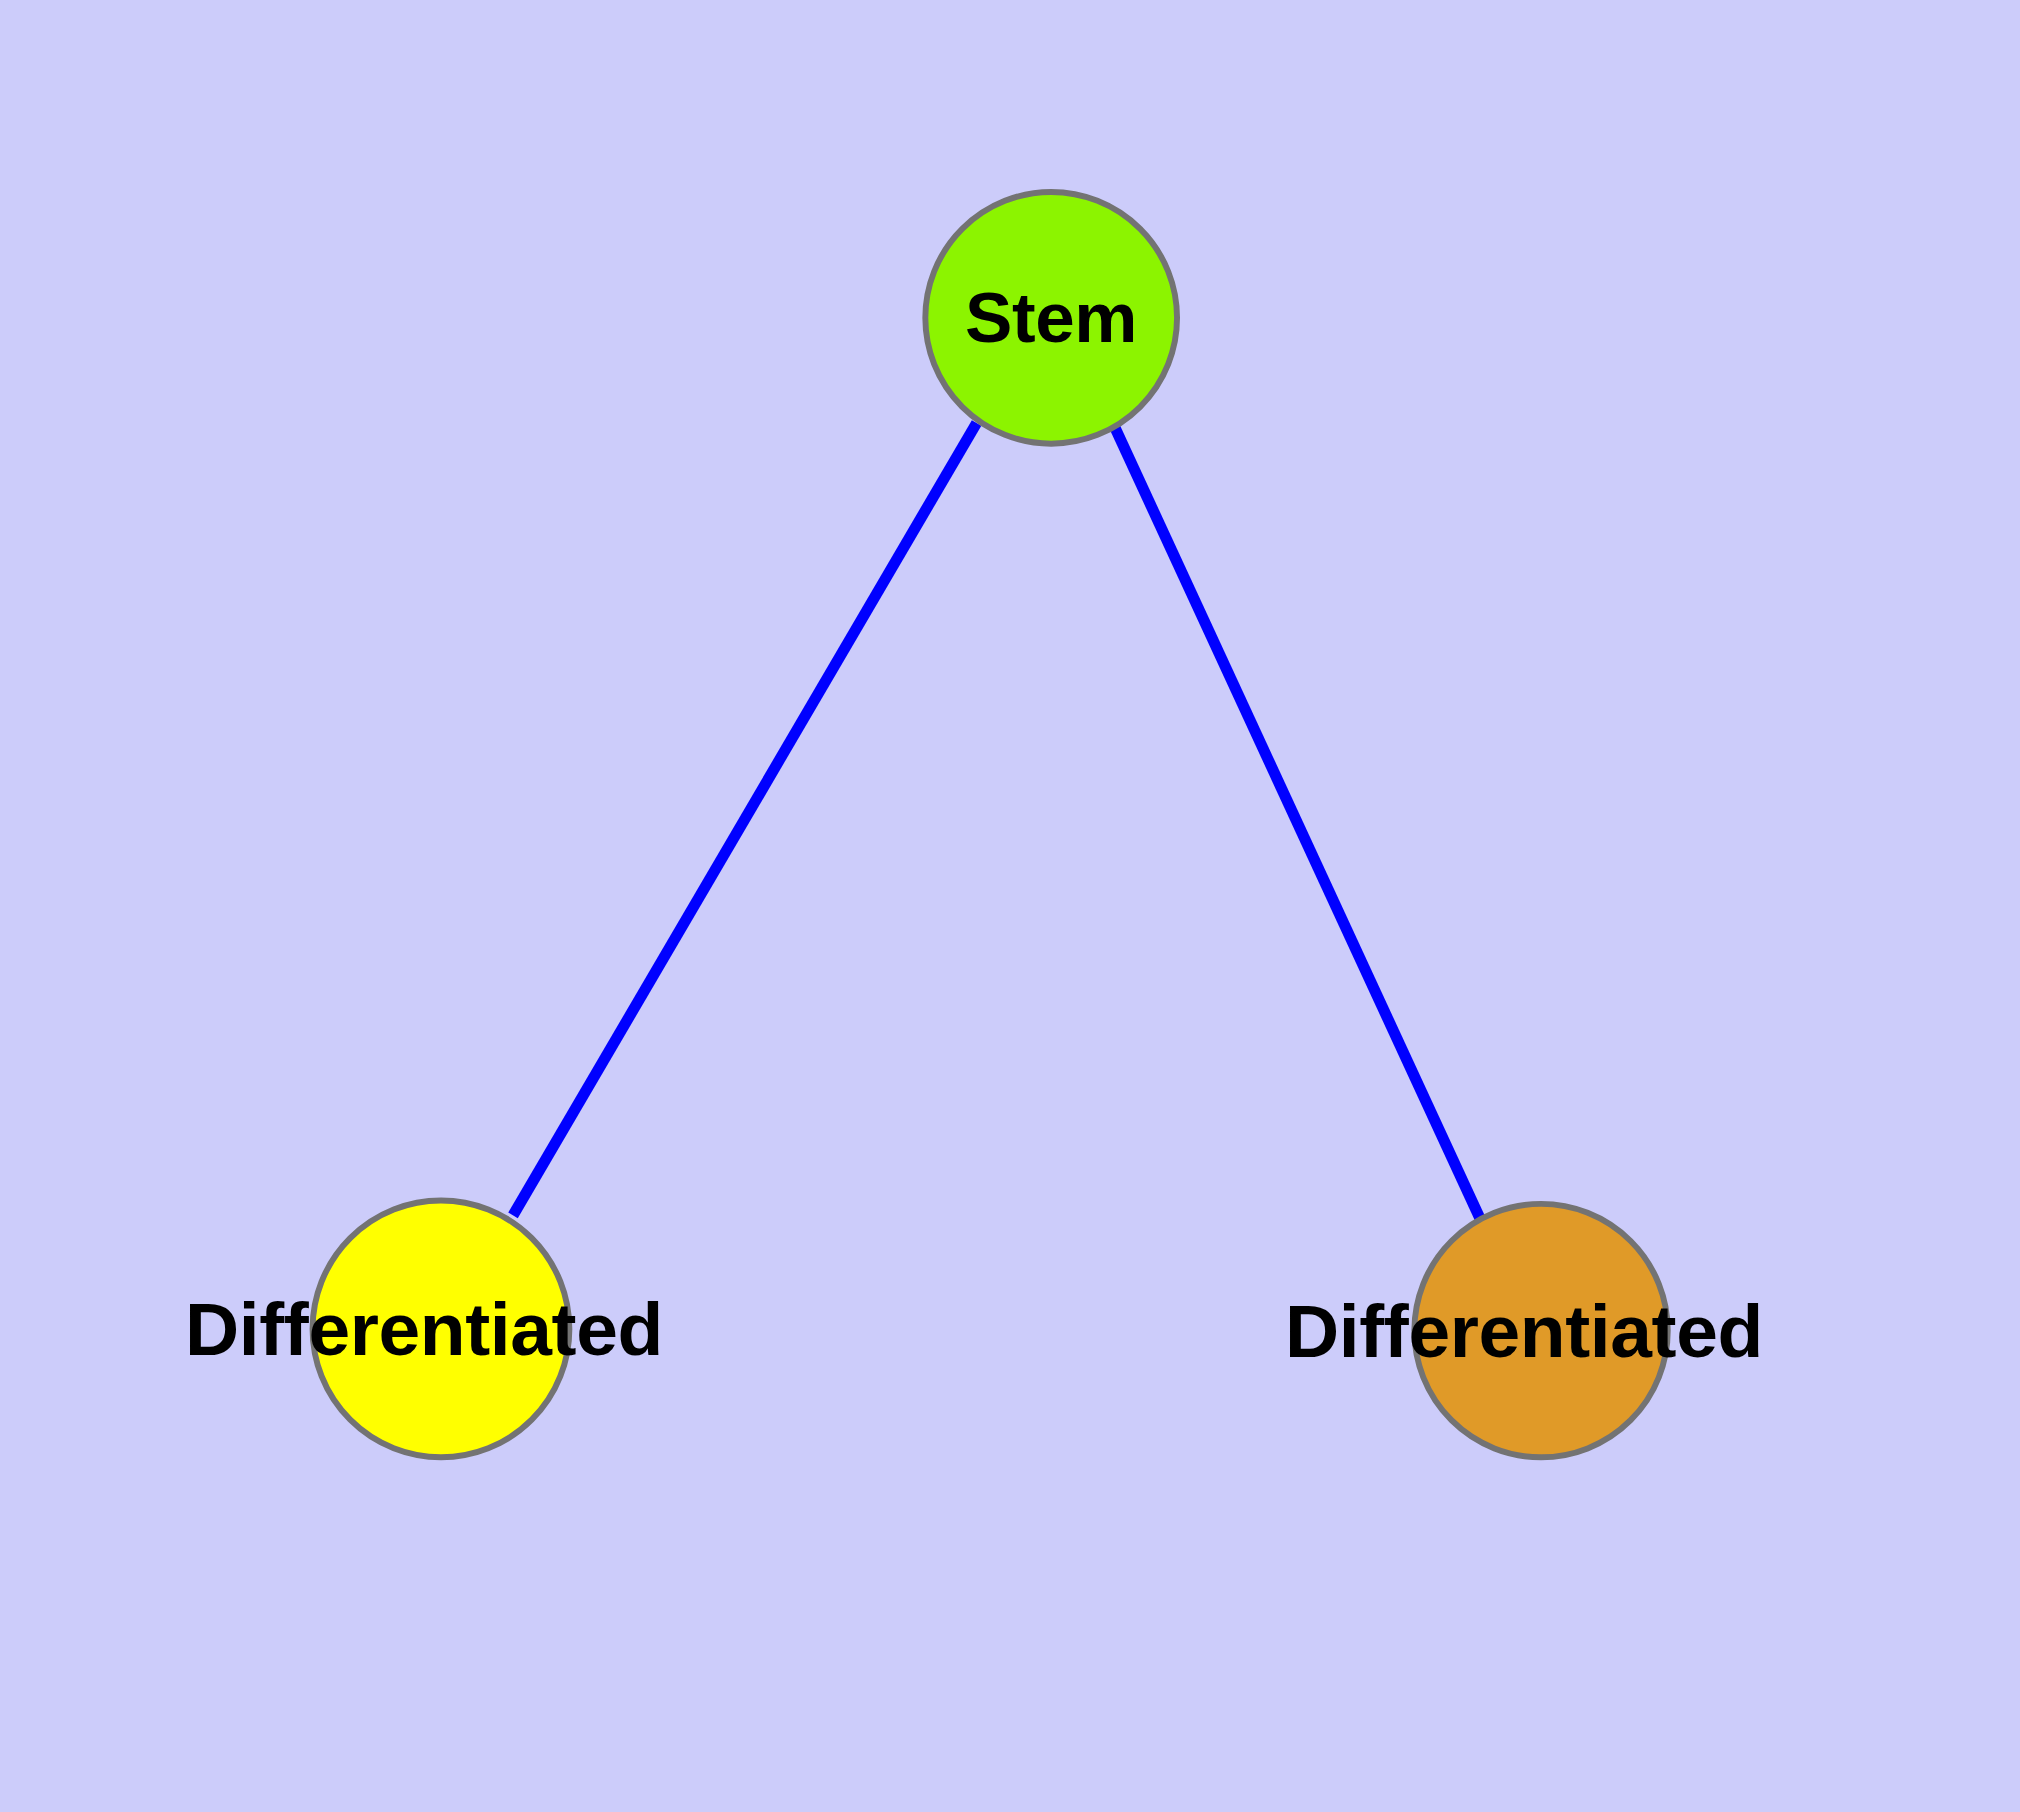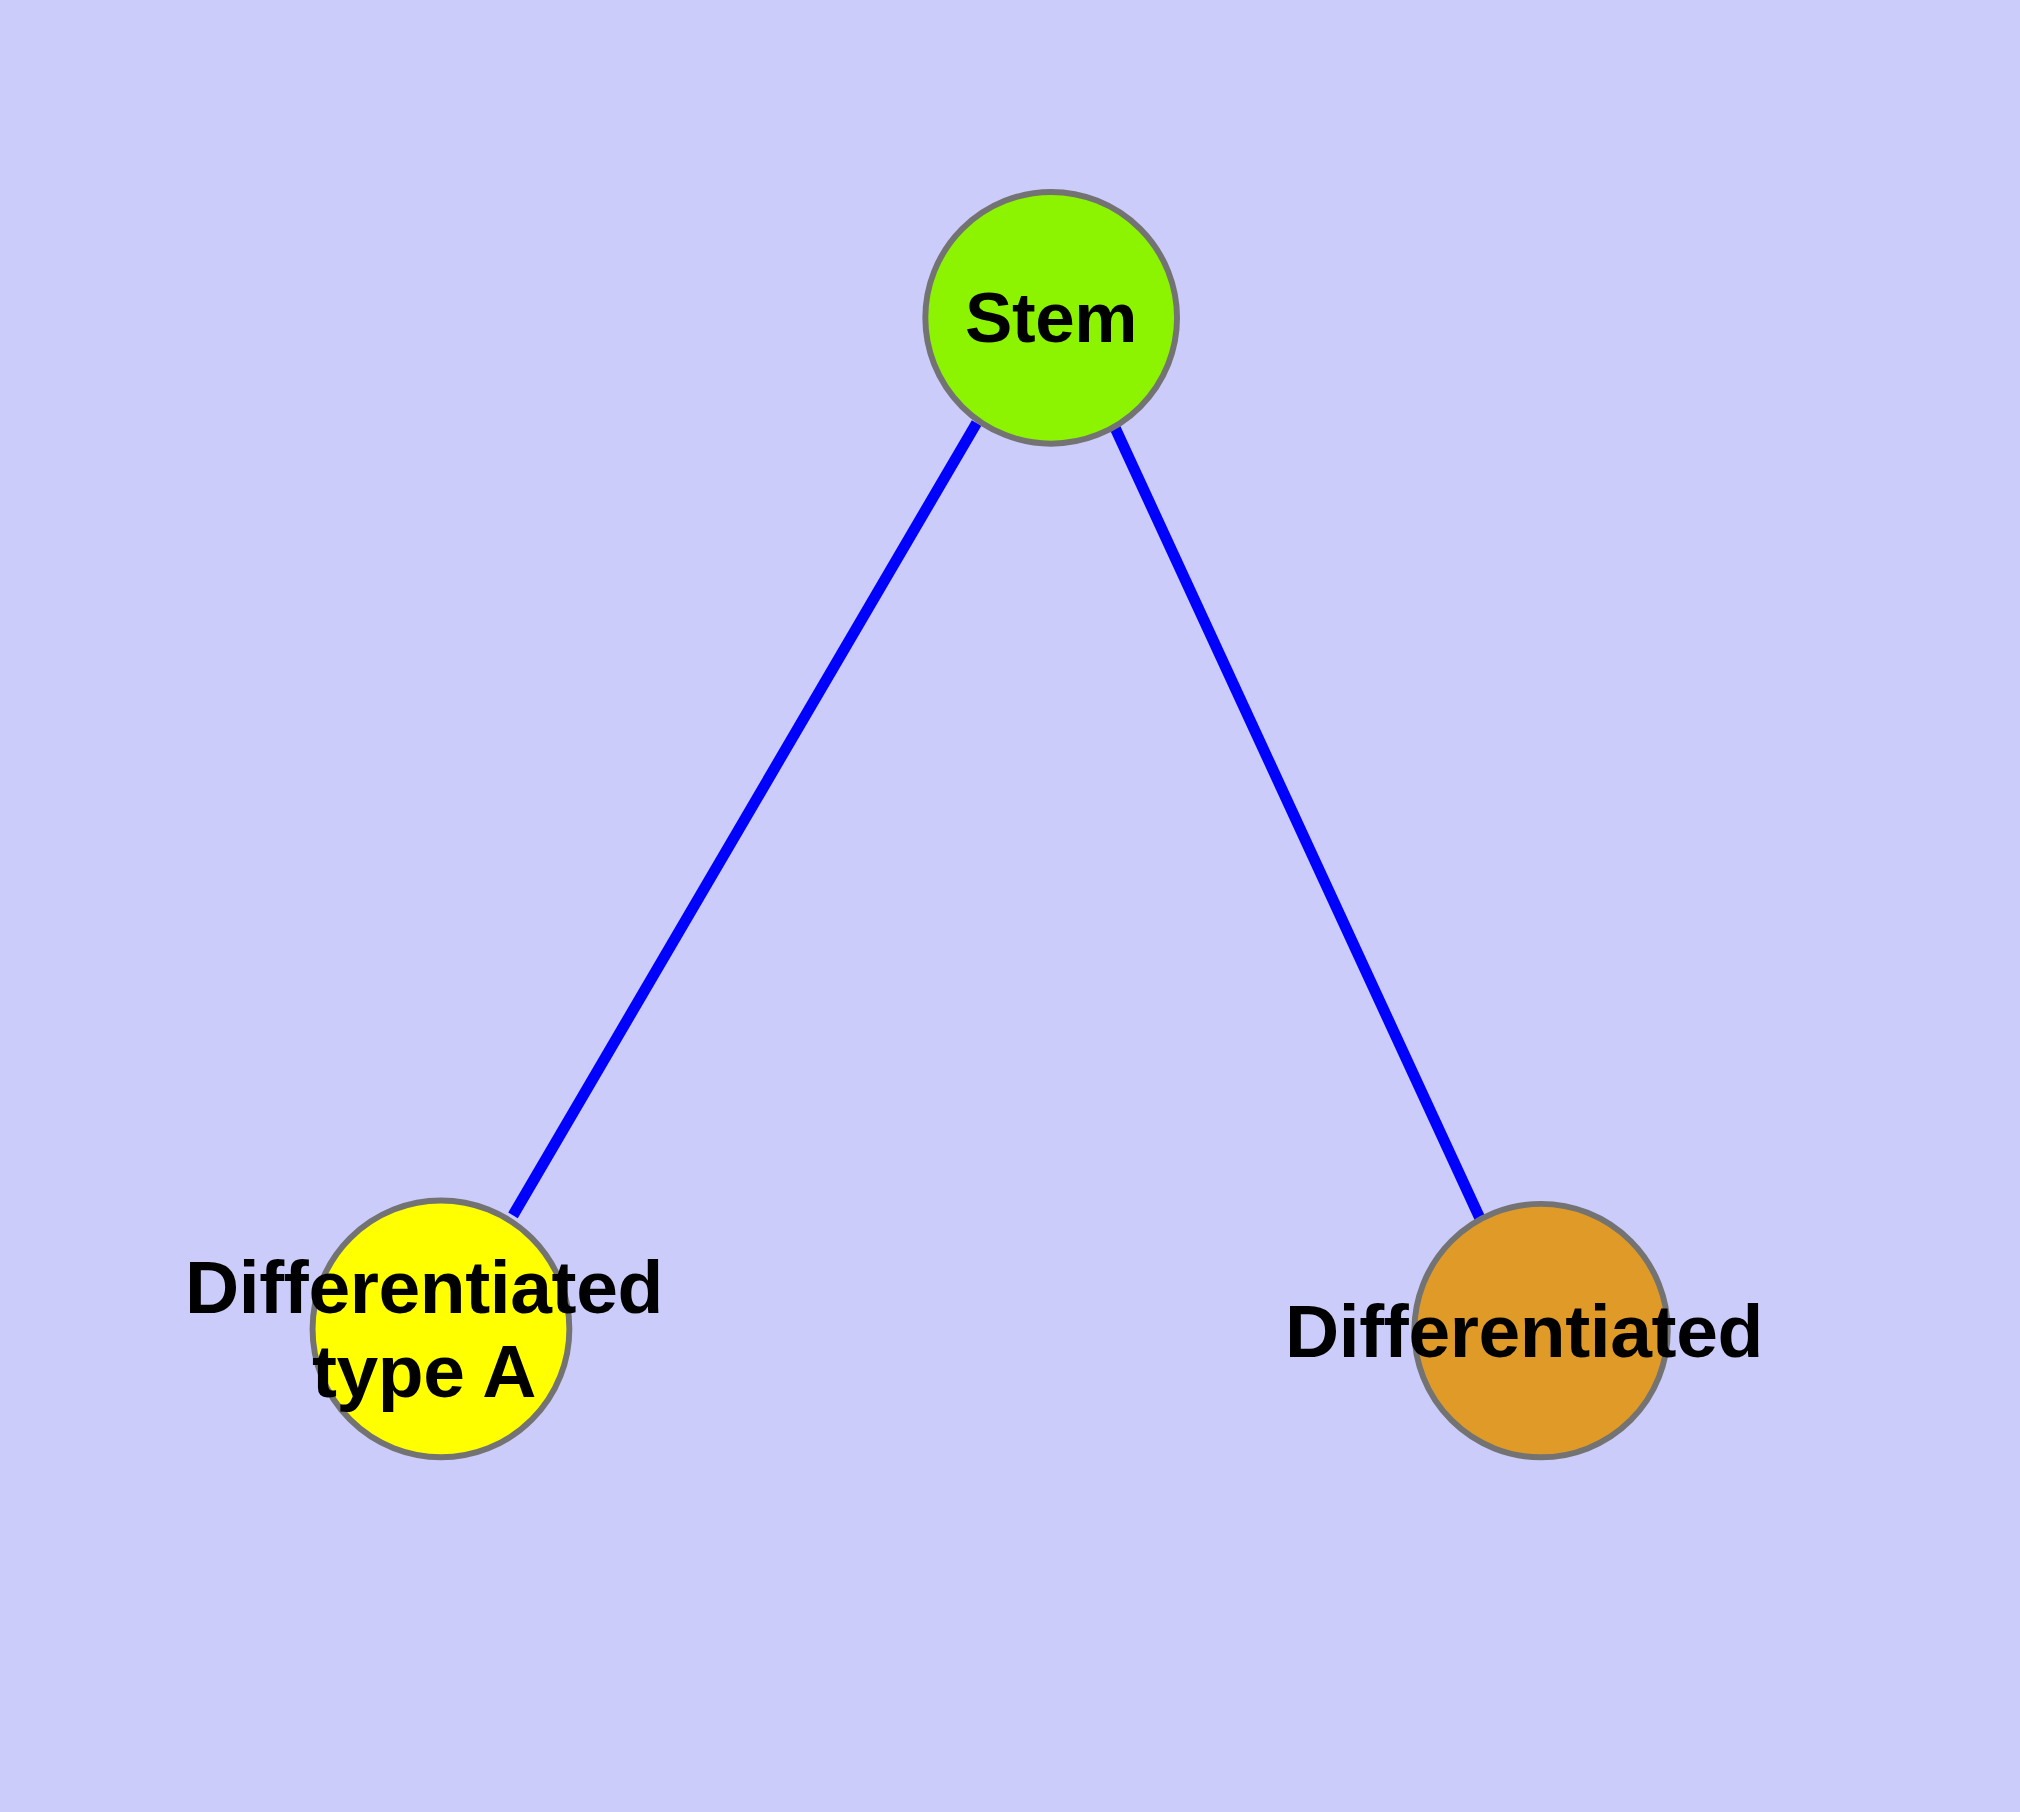--- a/index.html
+++ b/index.html
@@ -22,21 +22,21 @@
     top: 0;
     width: 2021px;
     height: 1812px;
     display: block;
   }
   .node-label {
     position: absolute;
     color: #000000;
     font-family: "Liberation Sans", "DejaVu Sans", sans-serif;
     font-weight: bold;
-    text-align: center;
+    text-align: left;
     line-height: 1.12;
     white-space: pre;
     pointer-events: none;
     letter-spacing: -0.4px;
   }
   .label-stem {
     font-size: 71px;
     left: 1051px;
     top: 318px;
     transform: translate(-50%, -50%);
@@ -68,18 +68,18 @@
 
     <g>
       <circle cx="1240" cy="375" r="148.5" fill="#8cf400" stroke="#737373" stroke-width="7"></circle>
       <circle cx="520" cy="1568" r="151.5" fill="#ffff00" stroke="#737373" stroke-width="7"></circle>
       <circle cx="1818" cy="1570" r="149.5" fill="#e09a28" stroke="#737373" stroke-width="7"></circle>
     </g>
   </svg>
 
   <div class="node-label label-stem" style="left: 1051px; top: 318px;"><span>Stem</span></div>
 
-  <div class="node-label label-typea" style="left: 424px; top: 1329px;"><span>Differentiated</span><br><span>type A</span></div>
+  <div class="node-label label-typea" style="left: 424px; top: 1329px;"><span>Differentiated</span><br></div>
 
   <div class="node-label label-typeb" style="left: 1524px; top: 1331px;"><span>Differentiated</span><br></div>
 
 </div>
 
 
 </body></html>

